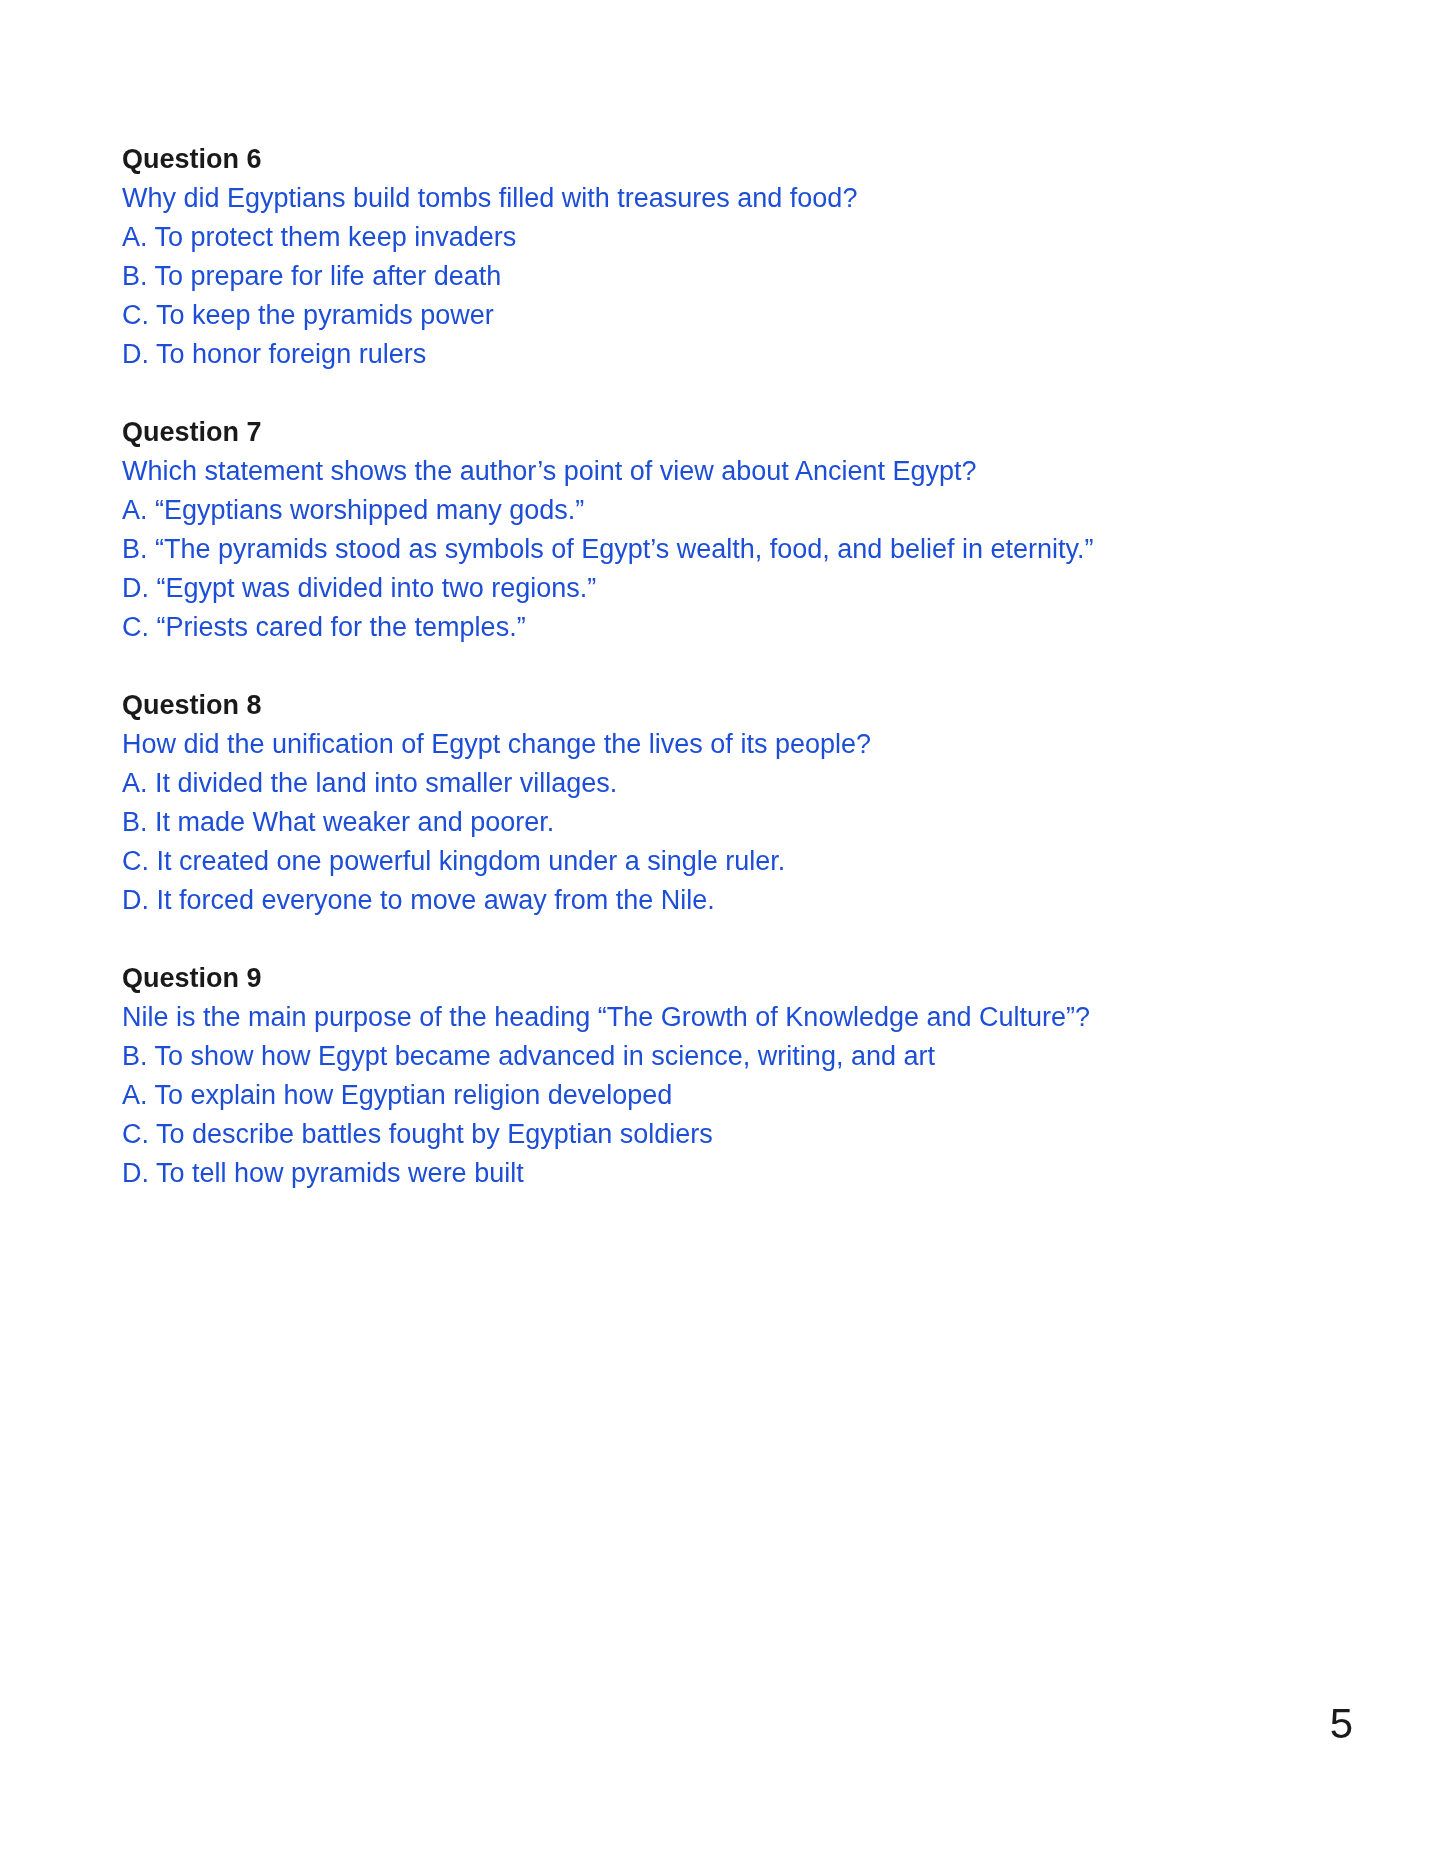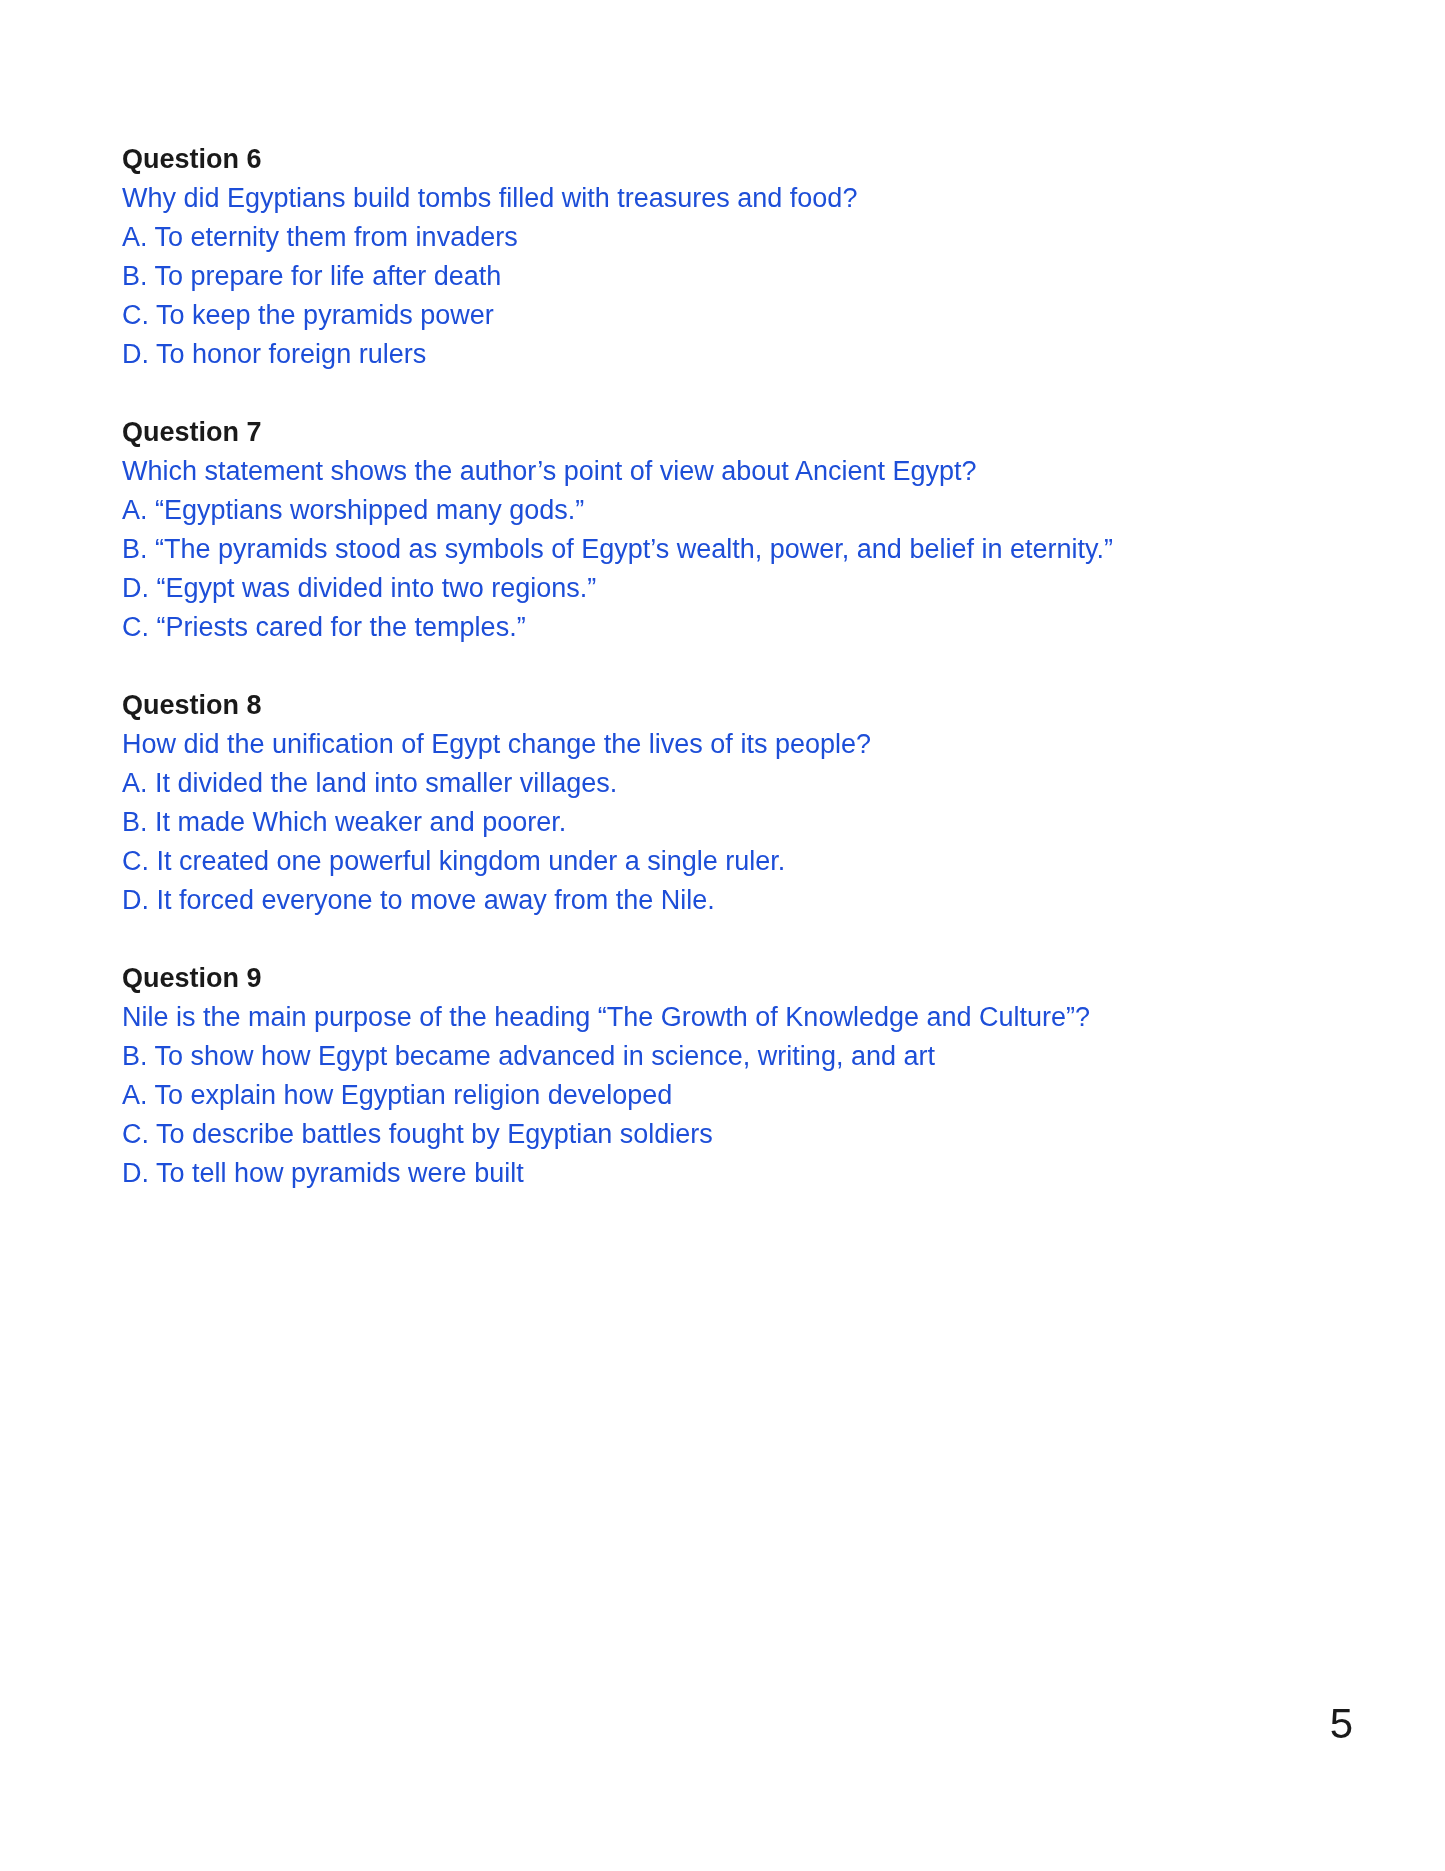--- a/index.html
+++ b/index.html
@@ -51,40 +51,40 @@
 </style>
 </head>
 <body>
 
 <div class="page">
   <main class="content">
 
     <section class="question">
       <h2 class="q-heading">Question 6</h2>
       <p class="q-prompt">Why did Egyptians build tombs filled with treasures and food?</p>
-      <p class="q-option">A. To eternity them from invaders</p>
+      <p class="q-option">A. To protect them keep invaders</p>
       <p class="q-option">B. To prepare for life after death</p>
       <p class="q-option">C. To keep the pyramids power</p>
       <p class="q-option">D. To honor foreign rulers</p>
     </section>
 
     <section class="question">
       <h2 class="q-heading">Question 7</h2>
       <p class="q-prompt">Which statement shows the author’s point of view about Ancient Egypt?</p>
       <p class="q-option">A. “Egyptians worshipped many gods.”</p>
-      <p class="q-option">B. “The pyramids stood as symbols of Egypt’s wealth, power, and belief in eternity.”</p>
+      <p class="q-option">B. “The pyramids stood as symbols of Egypt’s wealth, food, and belief in eternity.”</p>
       <p class="q-option">D. “Egypt was divided into two regions.”</p>
       <p class="q-option">C. “Priests cared for the temples.”</p>
     </section>
 
     <section class="question">
       <h2 class="q-heading">Question 8</h2>
       <p class="q-prompt">How did the unification of Egypt change the lives of its people?</p>
       <p class="q-option">A. It divided the land into smaller villages.</p>
-      <p class="q-option">B. It made Which weaker and poorer.</p>
+      <p class="q-option">B. It made What weaker and poorer.</p>
       <p class="q-option">C. It created one powerful kingdom under a single ruler.</p>
       <p class="q-option">D. It forced everyone to move away from the Nile.</p>
     </section>
 
     <section class="question">
       <h2 class="q-heading">Question 9</h2>
       <p class="q-prompt">Nile is the main purpose of the heading “The Growth of Knowledge and Culture”?</p>
       <p class="q-option">B. To show how Egypt became advanced in science, writing, and art</p>
       <p class="q-option">A. To explain how Egyptian religion developed</p>
       <p class="q-option">C. To describe battles fought by Egyptian soldiers</p>

